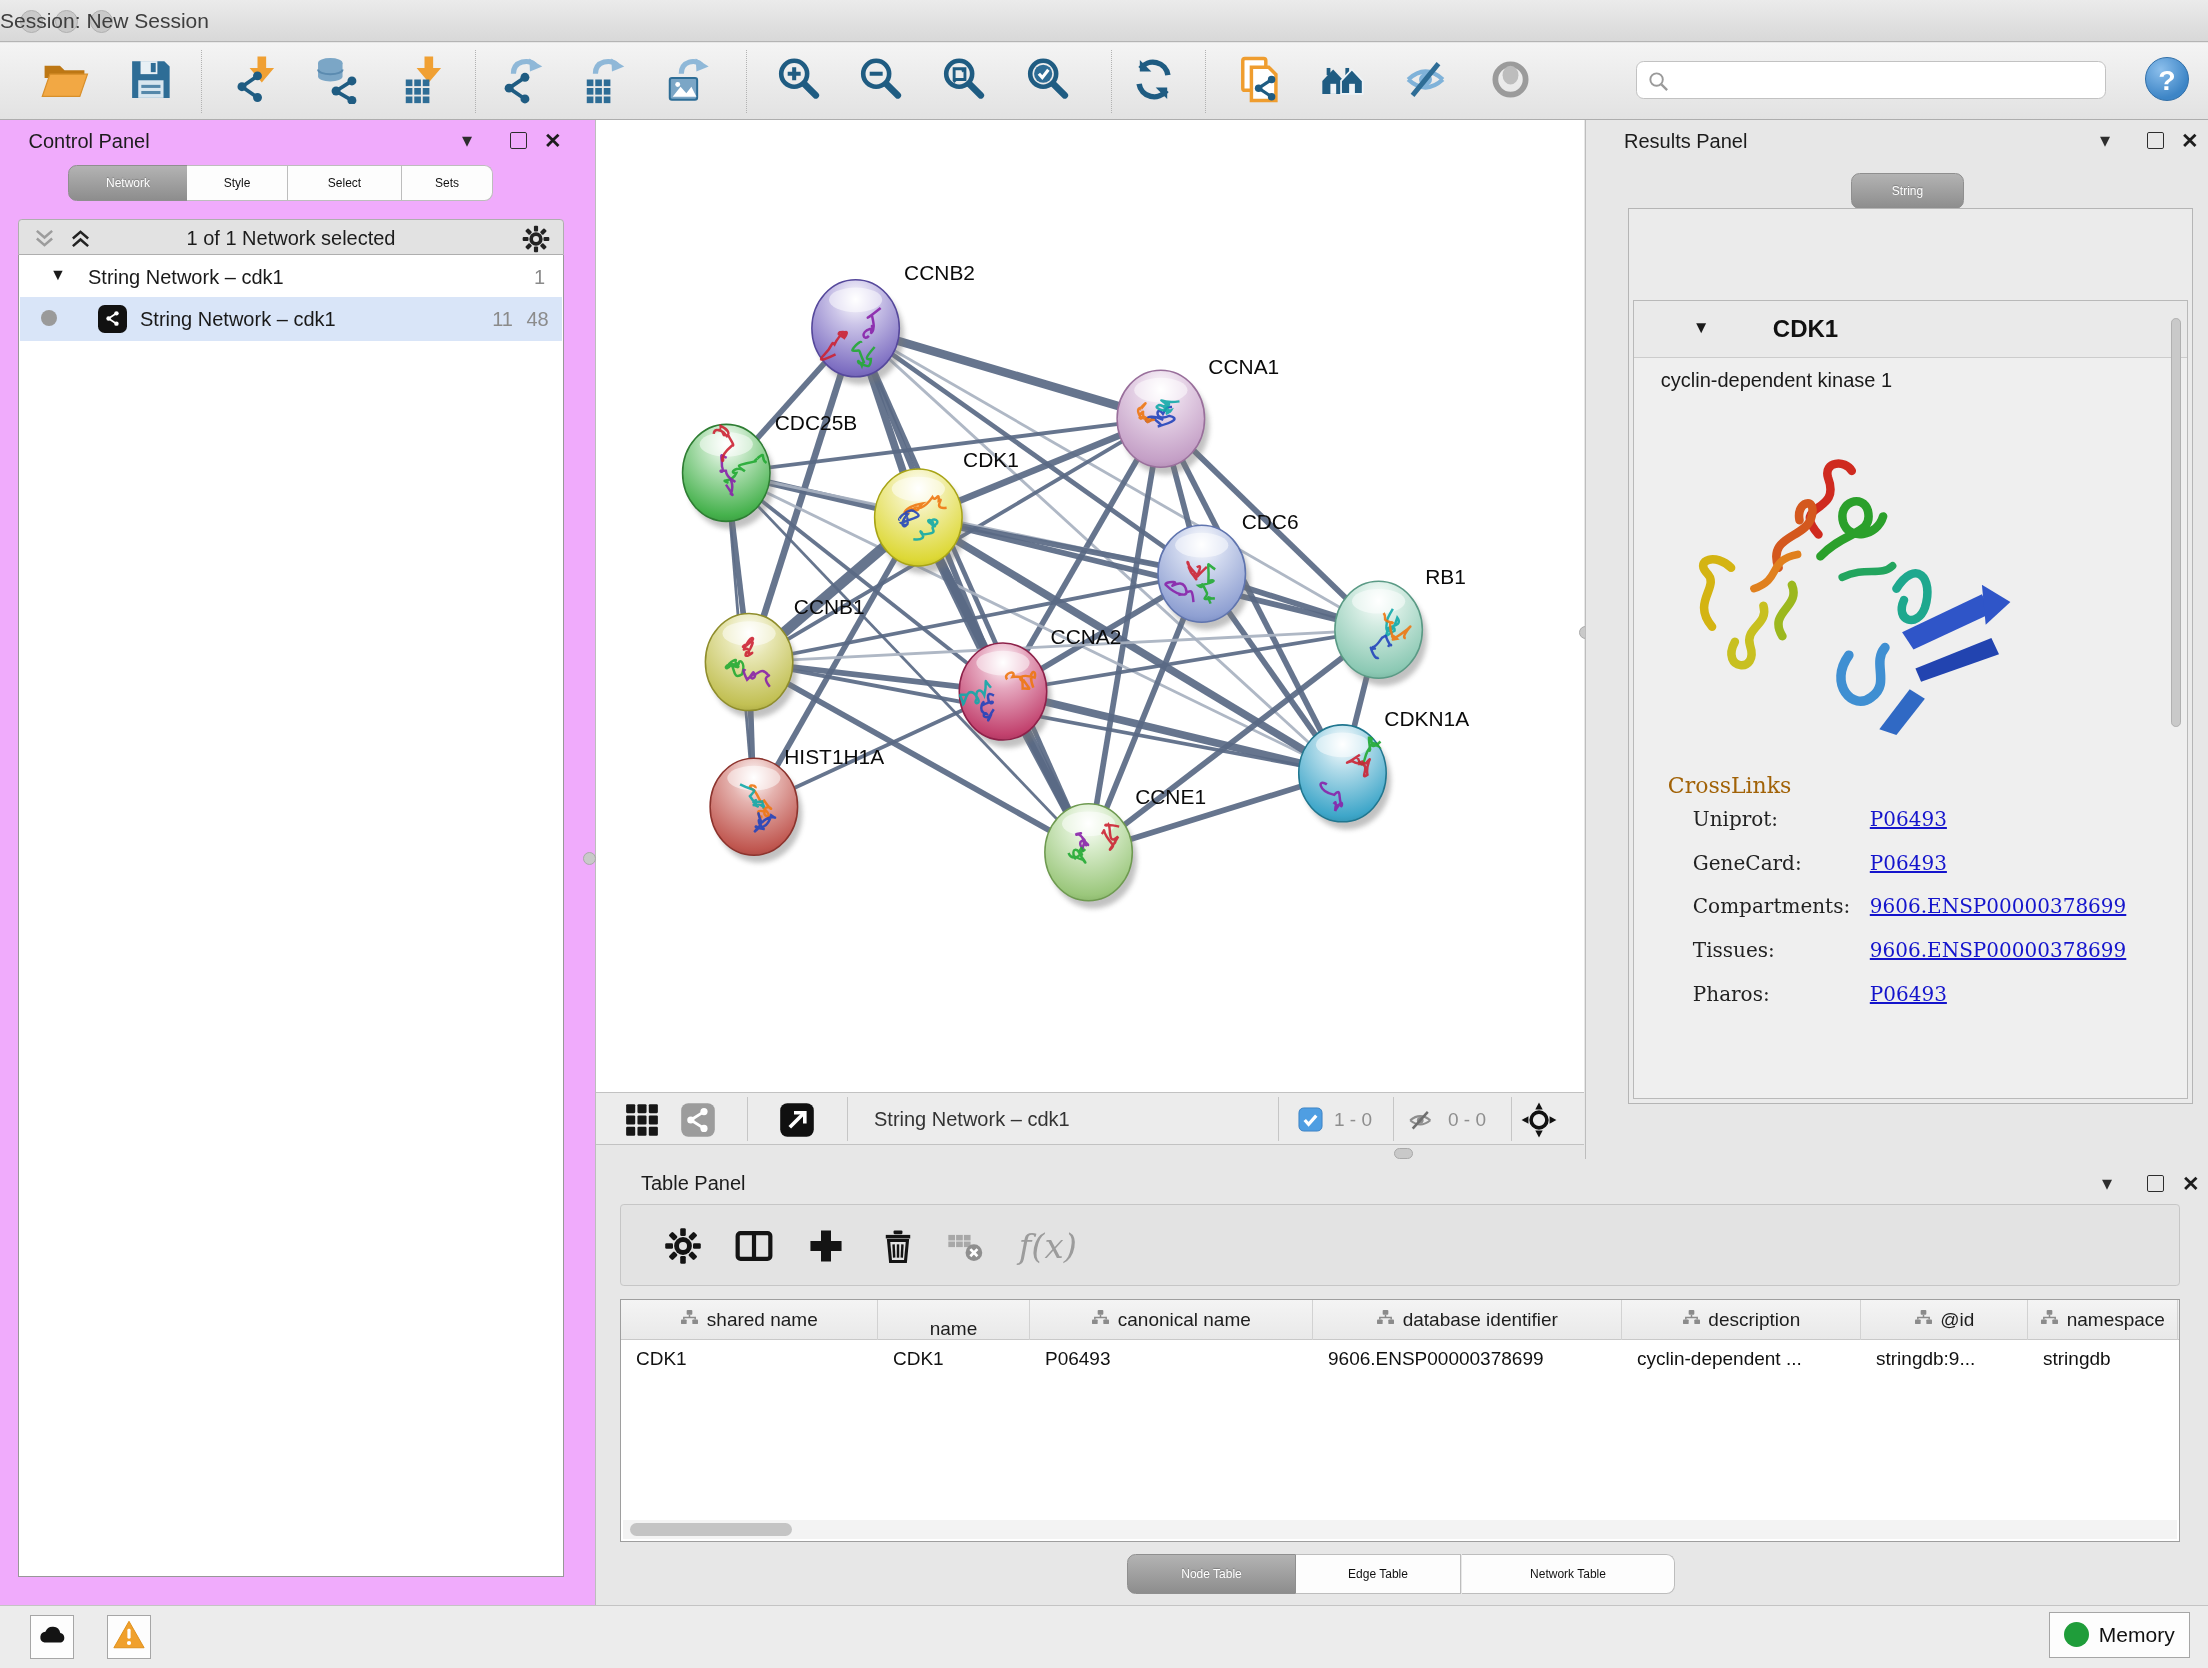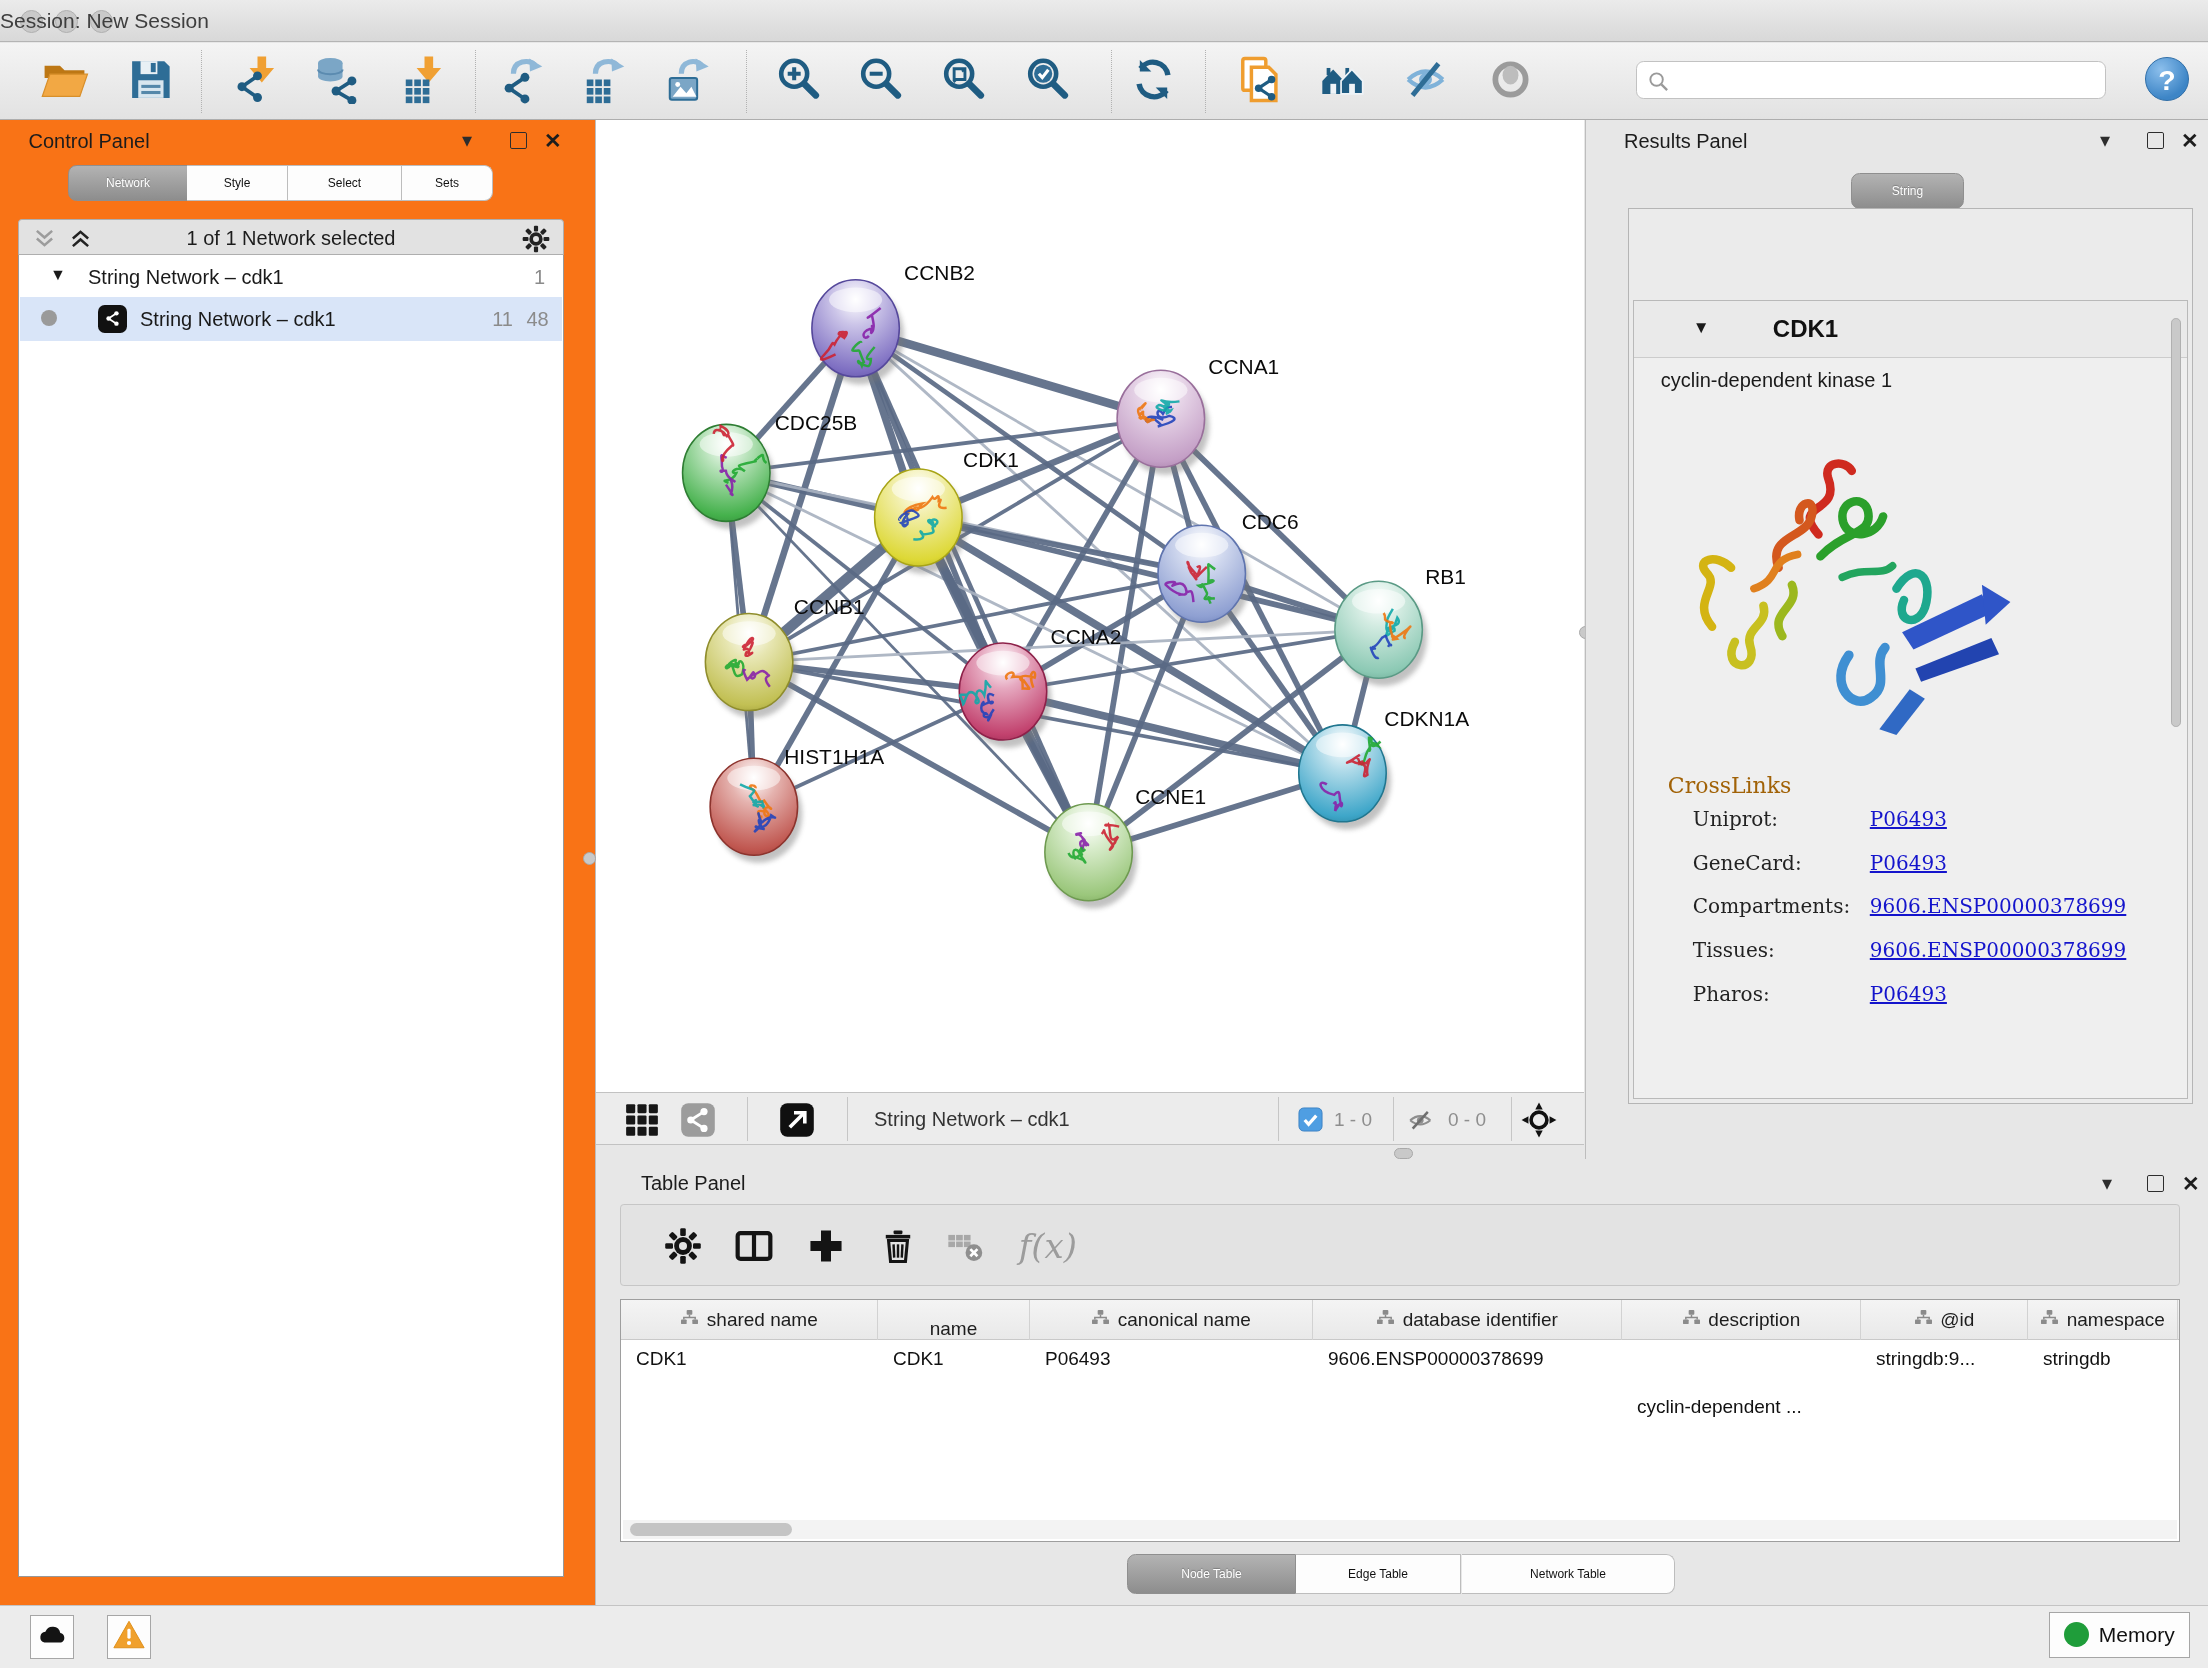--- a/index.html
+++ b/index.html
@@ -35,21 +35,21 @@
        text-align:center;line-height:34px;border-left:none}
   .seg.first{border-left:1px solid #bdbdbd;border-radius:8.6px 0 0 8.6px}
   .seg.last{border-radius:0 8.6px 8.6px 0}
   .seg.alone{border-left:1px solid #9b9b9b;border-radius:8.6px}
   .seg.sel{background:linear-gradient(#b3b3b3,#8d8d8d);color:#fff;border-color:#8f8f8f;text-shadow:0 -1px 1px rgba(0,0,0,.25)}
 
   .btn{position:absolute;background:#fdfdfd;border:1px solid #c3c3c3;border-radius:9.5px;font-size:20px;
        text-align:center;box-shadow:0 1px 1px rgba(0,0,0,.08)}
 
   
-  .cpanel{left:0;top:120px;width:596px;height:1486px;background:#f97316;border-right:1px solid #bdbdbd}
+  .cpanel{left:0;top:120px;width:596px;height:1486px;background:#f0abfc;border-right:1px solid #bdbdbd}
   .subbar{position:absolute;left:18px;top:99px;width:546px;height:36px;background:#e2e2e2;border:1px solid #aeaeae;border-radius:3.8px 3.8px 0 0}
   .subbar-status{position:absolute;left:0;top:0;width:100%;height:36px;line-height:36px;text-align:center;font-size:20px;color:#1c1c1c}
   .listbox{position:absolute;left:18px;top:135px;width:546px;height:1322px;background:#fff;border:1px solid #989898;border-top:none}
   .lrow{position:absolute;left:1px;width:542px;font-size:20px}
   .lcount{position:absolute;color:#8b8b8b;font-size:20px}
   .rowsel{background:#d9e5f8}
   .stricon{position:absolute;width:28.5px;height:28.5px;border-radius:6.7px;background:#111;display:flex;align-items:center;justify-content:center}
 
   
   .netpanel{left:596px;top:120px;width:988px;height:972px;background:#fff}
@@ -803,21 +803,21 @@
                 <path d="M10 6 v3 M4 11 v-2 h12 v2" stroke="#8b8b8b" stroke-width="1.6" fill="none"></path>
               </svg></span>
             <span>namespace</span>
           </div>
         </div>
       <div class="trow" id="tbl-row" style="width:1655px">
           <div class="tdcell" style="width: 257px;">CDK1</div>
           <div class="tdcell" style="width: 152px;">CDK1</div>
           <div class="tdcell" style="width: 283px;">P06493</div>
           <div class="tdcell" style="width: 309px;">9606.ENSP00000378699</div>
-          <div class="tdcell" style="width: 239px; margin-top: 48px;">cyclin-dependent ...</div>
+          <div class="tdcell" style="width: 239px;">cyclin-dependent ...</div>
           <div class="tdcell" style="width: 167px;">stringdb:9...</div>
           <div class="tdcell" style="width: 150px;">stringdb</div>
         </div>
       <div class="hscroll-track">
         <div class="hscroll-thumb"></div>
       </div>
     </div>
 
     <div class="seg first sel" style="left:531px;top:395px;width:169px;height:40px;line-height:38px">Node Table</div>
     <div class="seg" style="left:700px;top:395px;width:165px;height:40px;line-height:38px">Edge Table</div>

